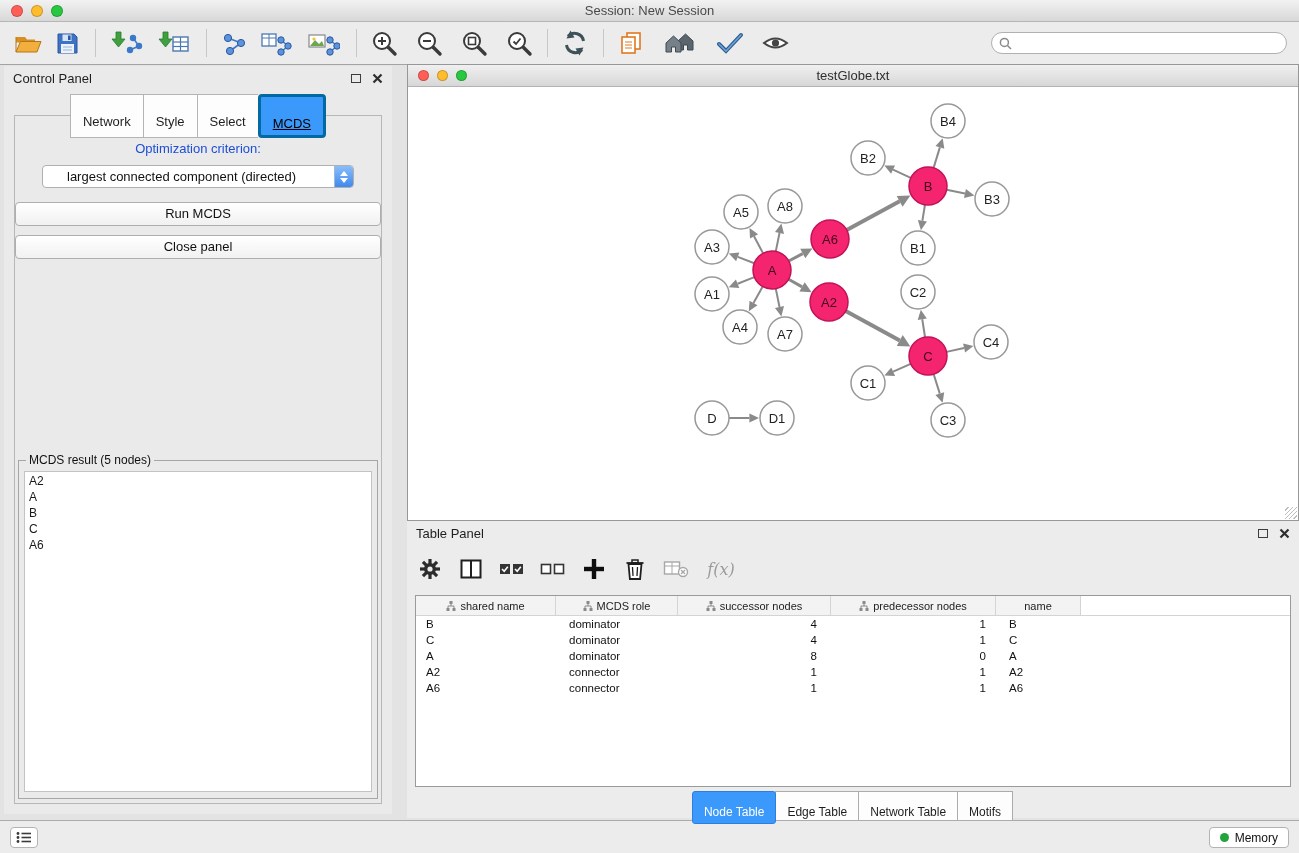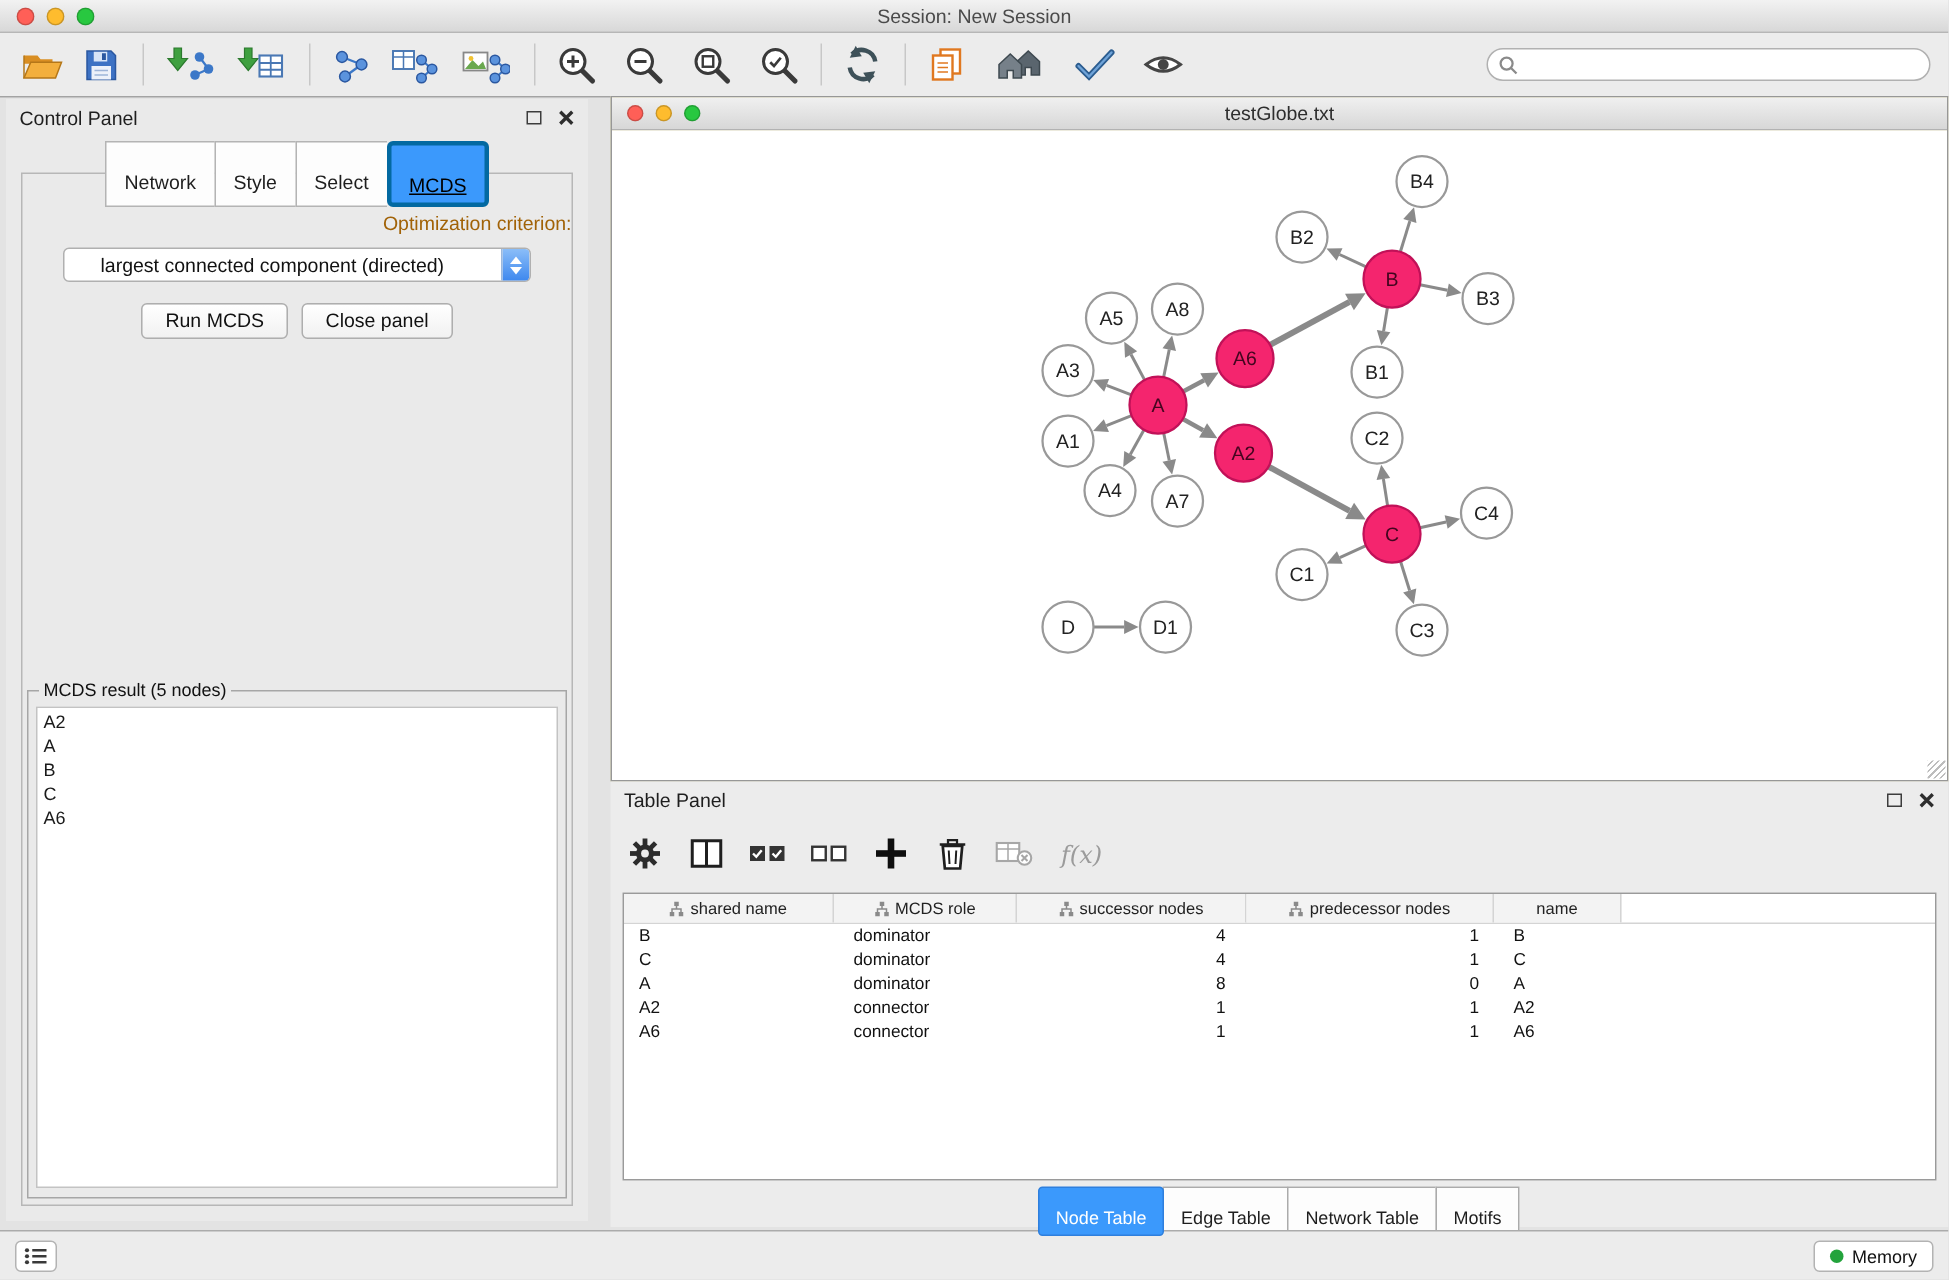--- a/index.html
+++ b/index.html
@@ -28,38 +28,38 @@
   .control-panel { position:absolute; left:4px; top:66px; width:388px; height:748px; background:#eaeaea; }
   .panel-header { height:24px; display:flex; align-items:center; padding:12px 9px; font-size:13px; color:#1e1e1e; }
   .win-icons { margin-left:auto; display:flex; gap:11px; align-items:center; }
   .float-icon { width:10px; height:9px; border:1.5px solid #3c3c3c; display:inline-block; }
   .close-icon svg { display:block; }
   .cp-tabs { display:flex; justify-content:center; position:relative; z-index:2; margin-top:4px; }
   .cp-tab { font-size:13px; padding:19px 12px 4px; background:#fdfdfd; border:1px solid #b4b4b4; border-right:none; color:#1e1e1e; }
   .cp-tab:last-child { border-right:1px solid #b4b4b4; }
   .cp-tab.active { background:#3B99FC; color:#000000; border:3px solid #0369a1; border-radius:4px;text-decoration:underline; }
   .cp-content { position:absolute; left:10px; right:10px; top:49px; bottom:10px; border:1px solid #b7b7b7; }
-  .opt-label { text-align:right; font-size:13px; color:#a16207; margin-top:25px; }
+  .opt-label { text-align:center; font-size:13px; color:#1d4ed8; margin-top:25px; }
   .dropdown { margin:9px auto 0; width:312px; height:23px; background:#fff; border:1px solid #b0b0b0; border-radius:4px;
     display:flex; align-items:center; overflow:hidden; }
   .dropdown-text { flex:1; font-size:13px; color:#111; padding-left:24px; white-space:nowrap; }
   .dropdown-stepper { width:19px; height:23px; background:linear-gradient(#8ec0f9,#3b86ee); display:flex; flex-direction:column;
     align-items:center; justify-content:center; gap:2px; border-left:1px solid #9cb8dc; }
   .arr-up { width:0; height:0; border-left:4px solid transparent; border-right:4px solid transparent; border-bottom:5px solid #fff; }
   .arr-dn { width:0; height:0; border-left:4px solid transparent; border-right:4px solid transparent; border-top:5px solid #fff; }
-  .cp-buttons { display:flex; justify-content:center; gap:9px; margin-top:14px; }
+  .cp-buttons { display:flex; justify-content:center; gap:9px; margin-top:14px;flex-direction:column; }
   .cp-btn { font-size:13px; color:#111; padding:3px 15px 4px; background:linear-gradient(#ffffff,#f1f1f1);
     border:1px solid #aeaeae; border-radius:4px; }
   .result-fieldset { position:absolute; left:3px; right:3px; top:337px; bottom:4px; border:1px solid #a6a6a6; padding:4px 5px 6px; }
   .result-fieldset legend { font-size:12px; color:#111; padding:0 3px; margin-left:2px; }
   .result-list { width:100%; height:100%; background:#fff; border:1px solid #c3c3c3; overflow:auto; padding:1px 0 0 4px; }
   .result-item { font-size:12px; color:#1a1a1a; line-height:16px; }
 
   
-  .net-window { position:absolute; left:407px; top:64px; width:892px; height:457px; border:1px solid #979797; background:#fef9c3; }
+  .net-window { position:absolute; left:407px; top:64px; width:892px; height:457px; border:1px solid #979797; background:#737373; }
   .net-titlebar { height:22px; background:linear-gradient(#f0f0f0,#d7d7d7); border-bottom:1px solid #b2b2b2; position:relative; }
   .net-titlebar .traffic { top:5px; left:10px; }
   .net-titlebar .light { width:11px; height:11px; }
   .net-title-text { text-align:center; line-height:21px; font-size:13px; color:#2e2e2e; }
   .net-canvas { position:relative; width:890px; height:433px; background:#fff; }
   svg text { font-family:"Liberation Sans",sans-serif; }
   .resize-corner { position:absolute; right:1px; bottom:1px; width:12px; height:12px;
     background:repeating-linear-gradient(135deg, transparent 0 2px, #bdbdbd 2px 3px); }
 
   

